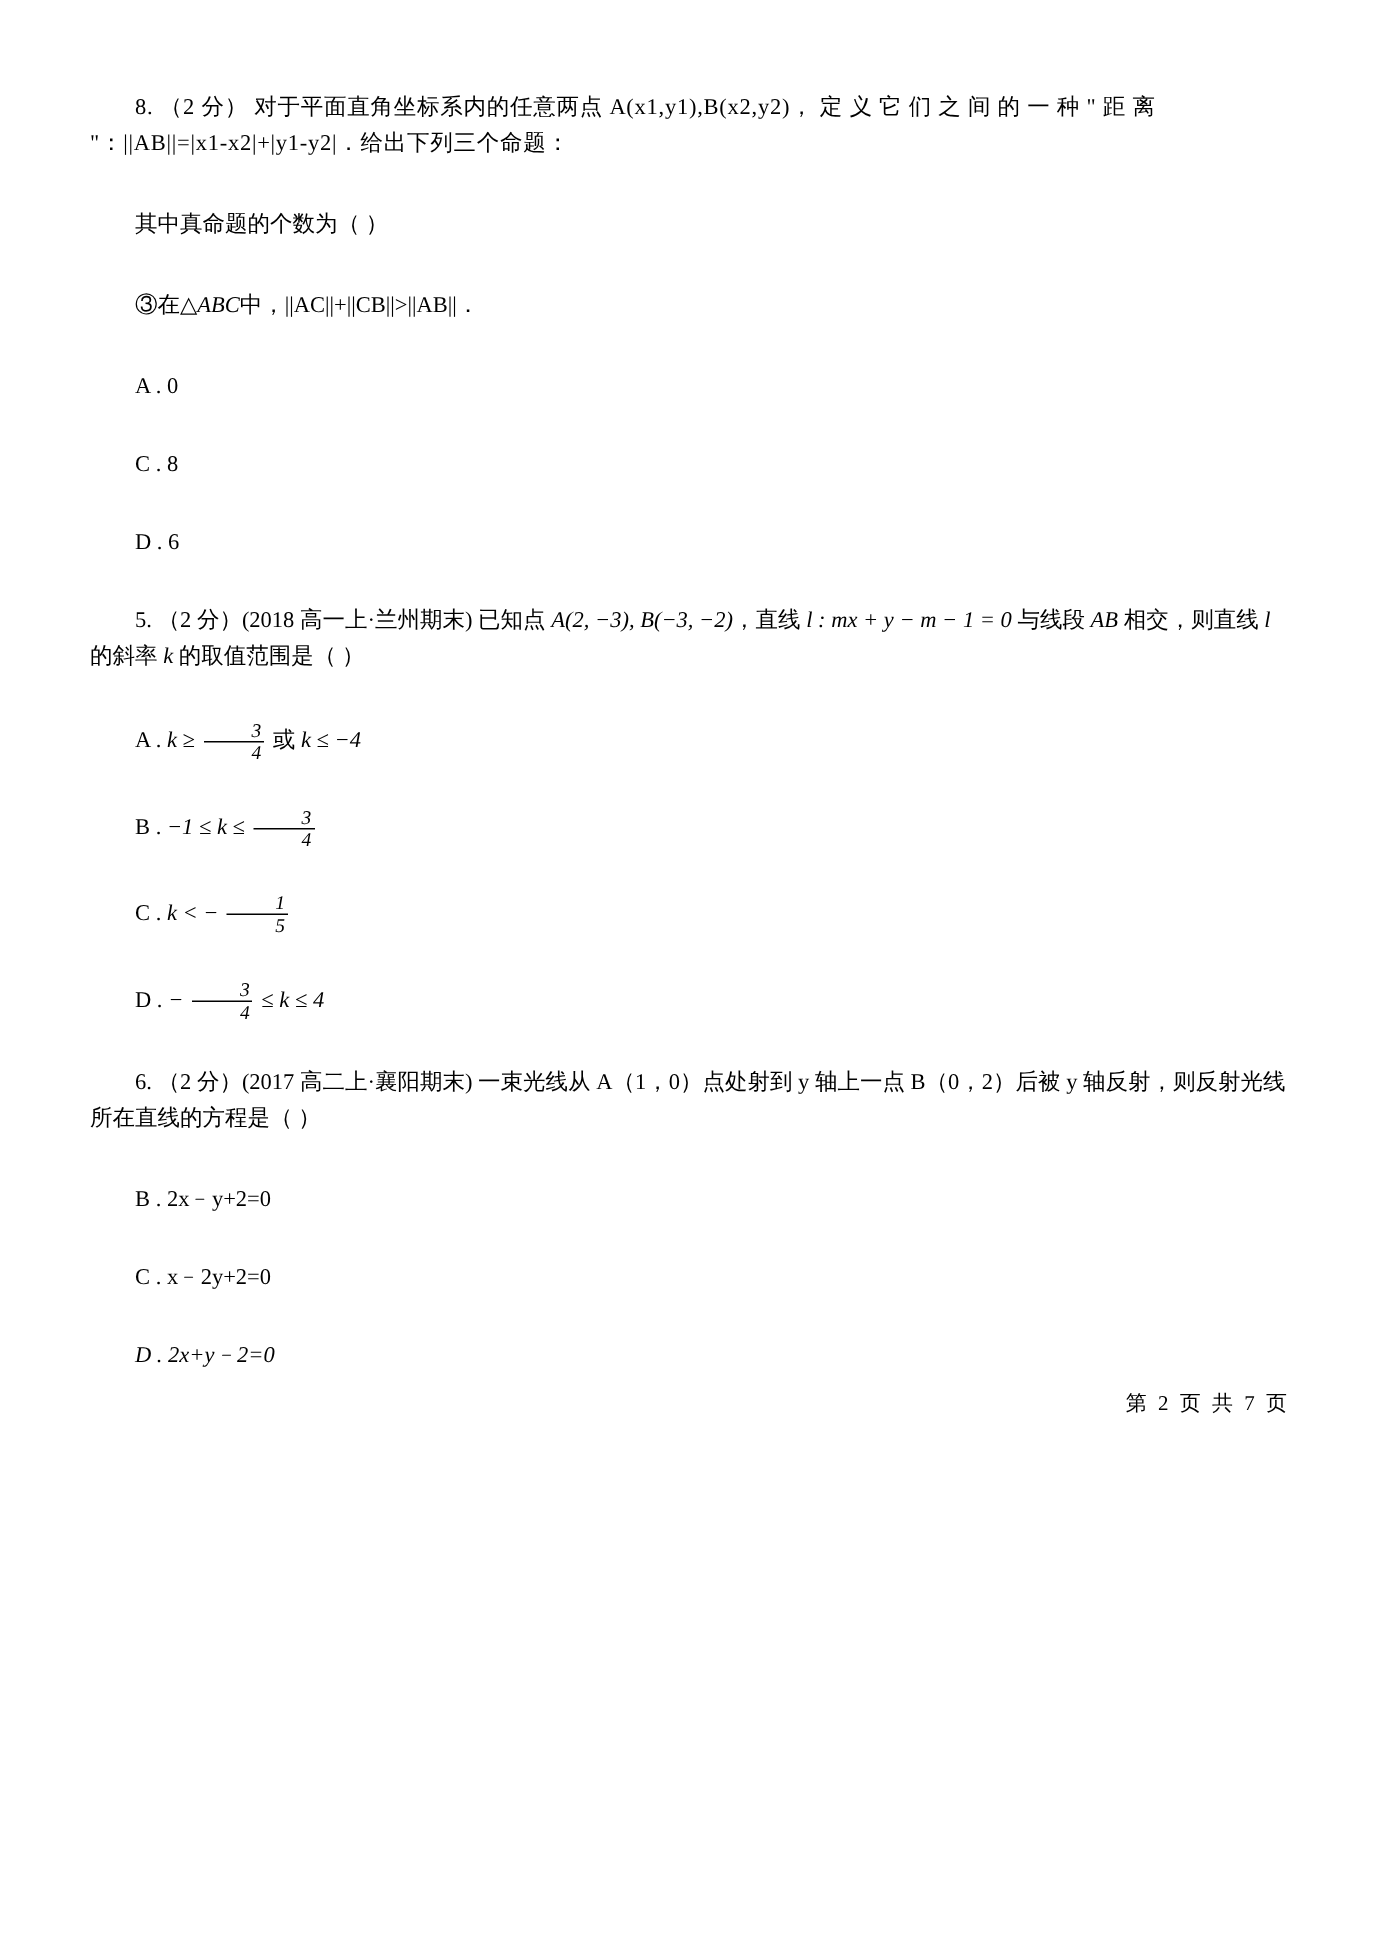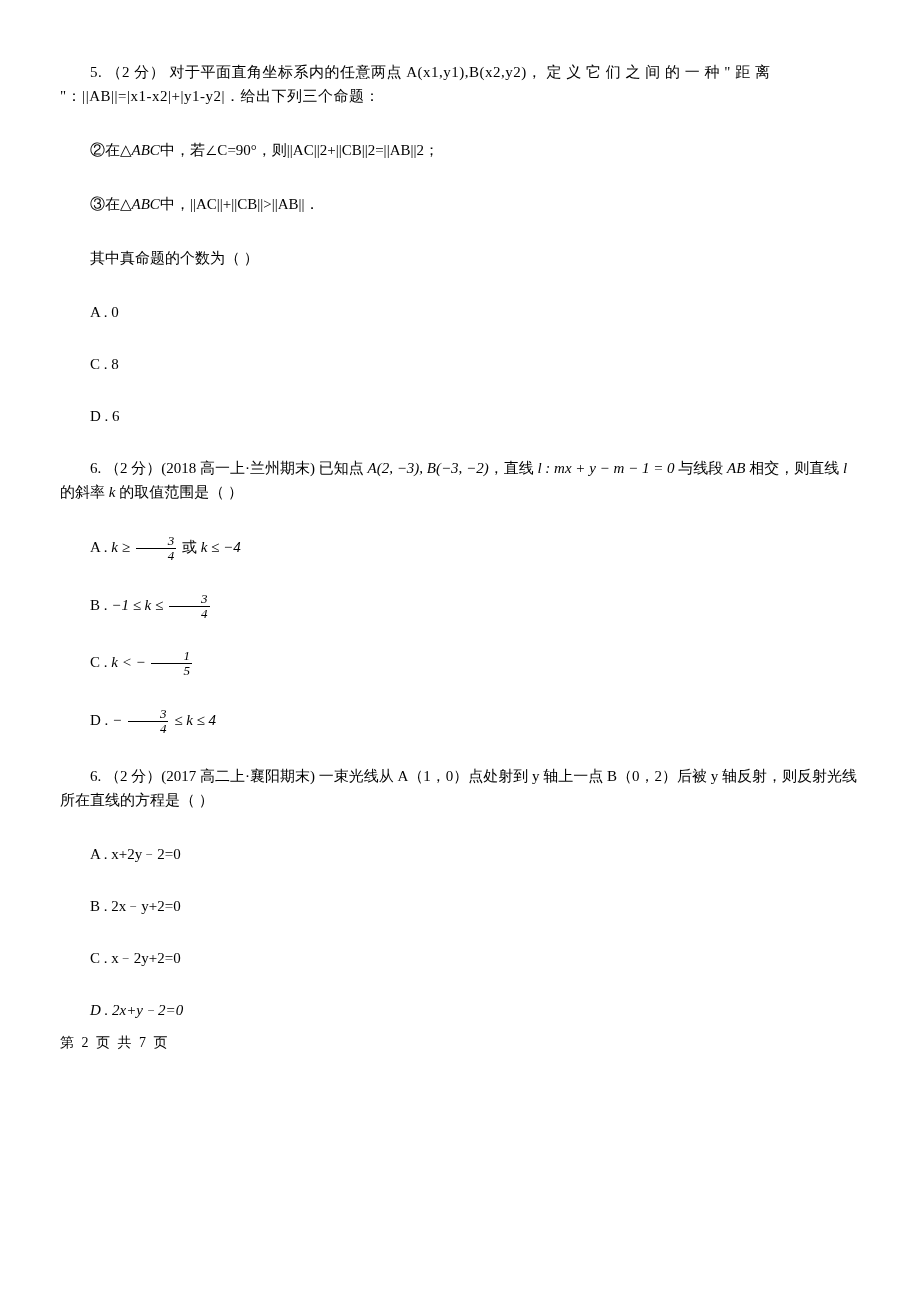--- a/index.html
+++ b/index.html
@@ -32,76 +32,72 @@
     text-align: center;
     font-family: "Times New Roman", serif;
     font-style: italic;
     font-size: 13px;
     line-height: 1.1;
     margin: 0 2px;
   }
   .frac .num { display: block; border-bottom: 1px solid #000; padding: 0 2px; }
   .frac .den { display: block; padding: 0 2px; }
   .footer {
-    text-align: left;
+    text-align: right;
     font-size: 14px;
     letter-spacing: 2px;
     margin-top: 2px;
   }
   .inline-img-text {
     font-family: "Times New Roman", serif;
     font-style: italic;
   }
   .triangle {
     font-style: normal;
   }
 </style>
 </head>
 <body>
 
 <div class="page">
 
-  <p class="para q4-para1" style="text-indent:2em;">5. （2 分）  对于平面直角坐标系内的任意两点 A(x1,y1),B(x2,y2)， 定 义 它 们 之 间 的 一 种 " 距 离 "：||AB||=|x1-x2|+|y1-y2|．给出下列三个命题：</p>
+  <p class="para q4-para1" style="text-indent:2em;">8. （2 分）  对于平面直角坐标系内的任意两点 A(x1,y1),B(x2,y2)， 定 义 它 们 之 间 的 一 种 " 距 离 "：||AB||=|x1-x2|+|y1-y2|．给出下列三个命题：</p>
 
 
-  <p class="para">
-    <span>②在</span><span class="inline-img-text"><span class="triangle">△</span>ABC</span><span>中，若∠C=90°，则||AC||2+||CB||2=||AB||2；</span>
-  </p>
+
+  <p class="para">其中真命题的个数为（    ）</p>
 
   <p class="para">
     <span>③在</span><span class="inline-img-text"><span class="triangle">△</span>ABC</span><span>中，||AC||+||CB||&gt;||AB||．</span>
   </p>
-
-  <p class="para">其中真命题的个数为（    ）</p>
 
   <p class="option">A . 0</p>
   <p class="option">C . 8</p>
   <p class="option">D . 6</p>
 
   <p class="para" style="text-indent:2em;">
-    <span>6. （2 分）(2018 高一上·兰州期末) 已知点 </span><span class="inline-img-text">A(2, −3), B(−3, −2)</span><span>，直线 </span><span class="inline-img-text">l : mx + y − m − 1 = 0</span><span> 与线段 </span><span class="inline-img-text">AB</span><span> 相交，则直线 </span><span class="inline-img-text">l</span><span> 的斜率 </span><span class="inline-img-text">k</span><span> 的取值范围是（    ）</span>
+    <span>5. （2 分）(2018 高一上·兰州期末) 已知点 </span><span class="inline-img-text">A(2, −3), B(−3, −2)</span><span>，直线 </span><span class="inline-img-text">l : mx + y − m − 1 = 0</span><span> 与线段 </span><span class="inline-img-text">AB</span><span> 相交，则直线 </span><span class="inline-img-text">l</span><span> 的斜率 </span><span class="inline-img-text">k</span><span> 的取值范围是（    ）</span>
   </p>
 
   <p class="option">
     <span>A . </span><span class="inline-img-text">k ≥ </span><span class="frac"><span class="num">3</span><span class="den">4</span></span><span> 或 </span><span class="inline-img-text">k ≤ −4</span>
   </p>
 
   <p class="option">
     <span>B . </span><span class="inline-img-text">−1 ≤ k ≤ </span><span class="frac"><span class="num">3</span><span class="den">4</span></span>
   </p>
 
   <p class="option">
     <span>C . </span><span class="inline-img-text">k &lt; − </span><span class="frac"><span class="num">1</span><span class="den">5</span></span>
   </p>
 
   <p class="option">
     <span>D . </span><span class="inline-img-text">− </span><span class="frac"><span class="num">3</span><span class="den">4</span></span><span class="inline-img-text"> ≤ k ≤ 4</span>
   </p>
 
   <p class="para">6. （2 分）(2017 高二上·襄阳期末) 一束光线从 A（1，0）点处射到 y 轴上一点 B（0，2）后被 y 轴反射，则反射光线所在直线的方程是（    ）</p>
 
-  <p class="option">A .  x+2y﹣2=0</p>
   <p class="option">B .  2x﹣y+2=0</p>
   <p class="option">C .  x﹣2y+2=0</p>
   <p class="option" style="margin-bottom:10px;font-style:italic;">D .  2x+y﹣2=0</p>
 
   <div class="footer">第 2 页 共 7 页</div>
 </div>
 
 </body></html>

